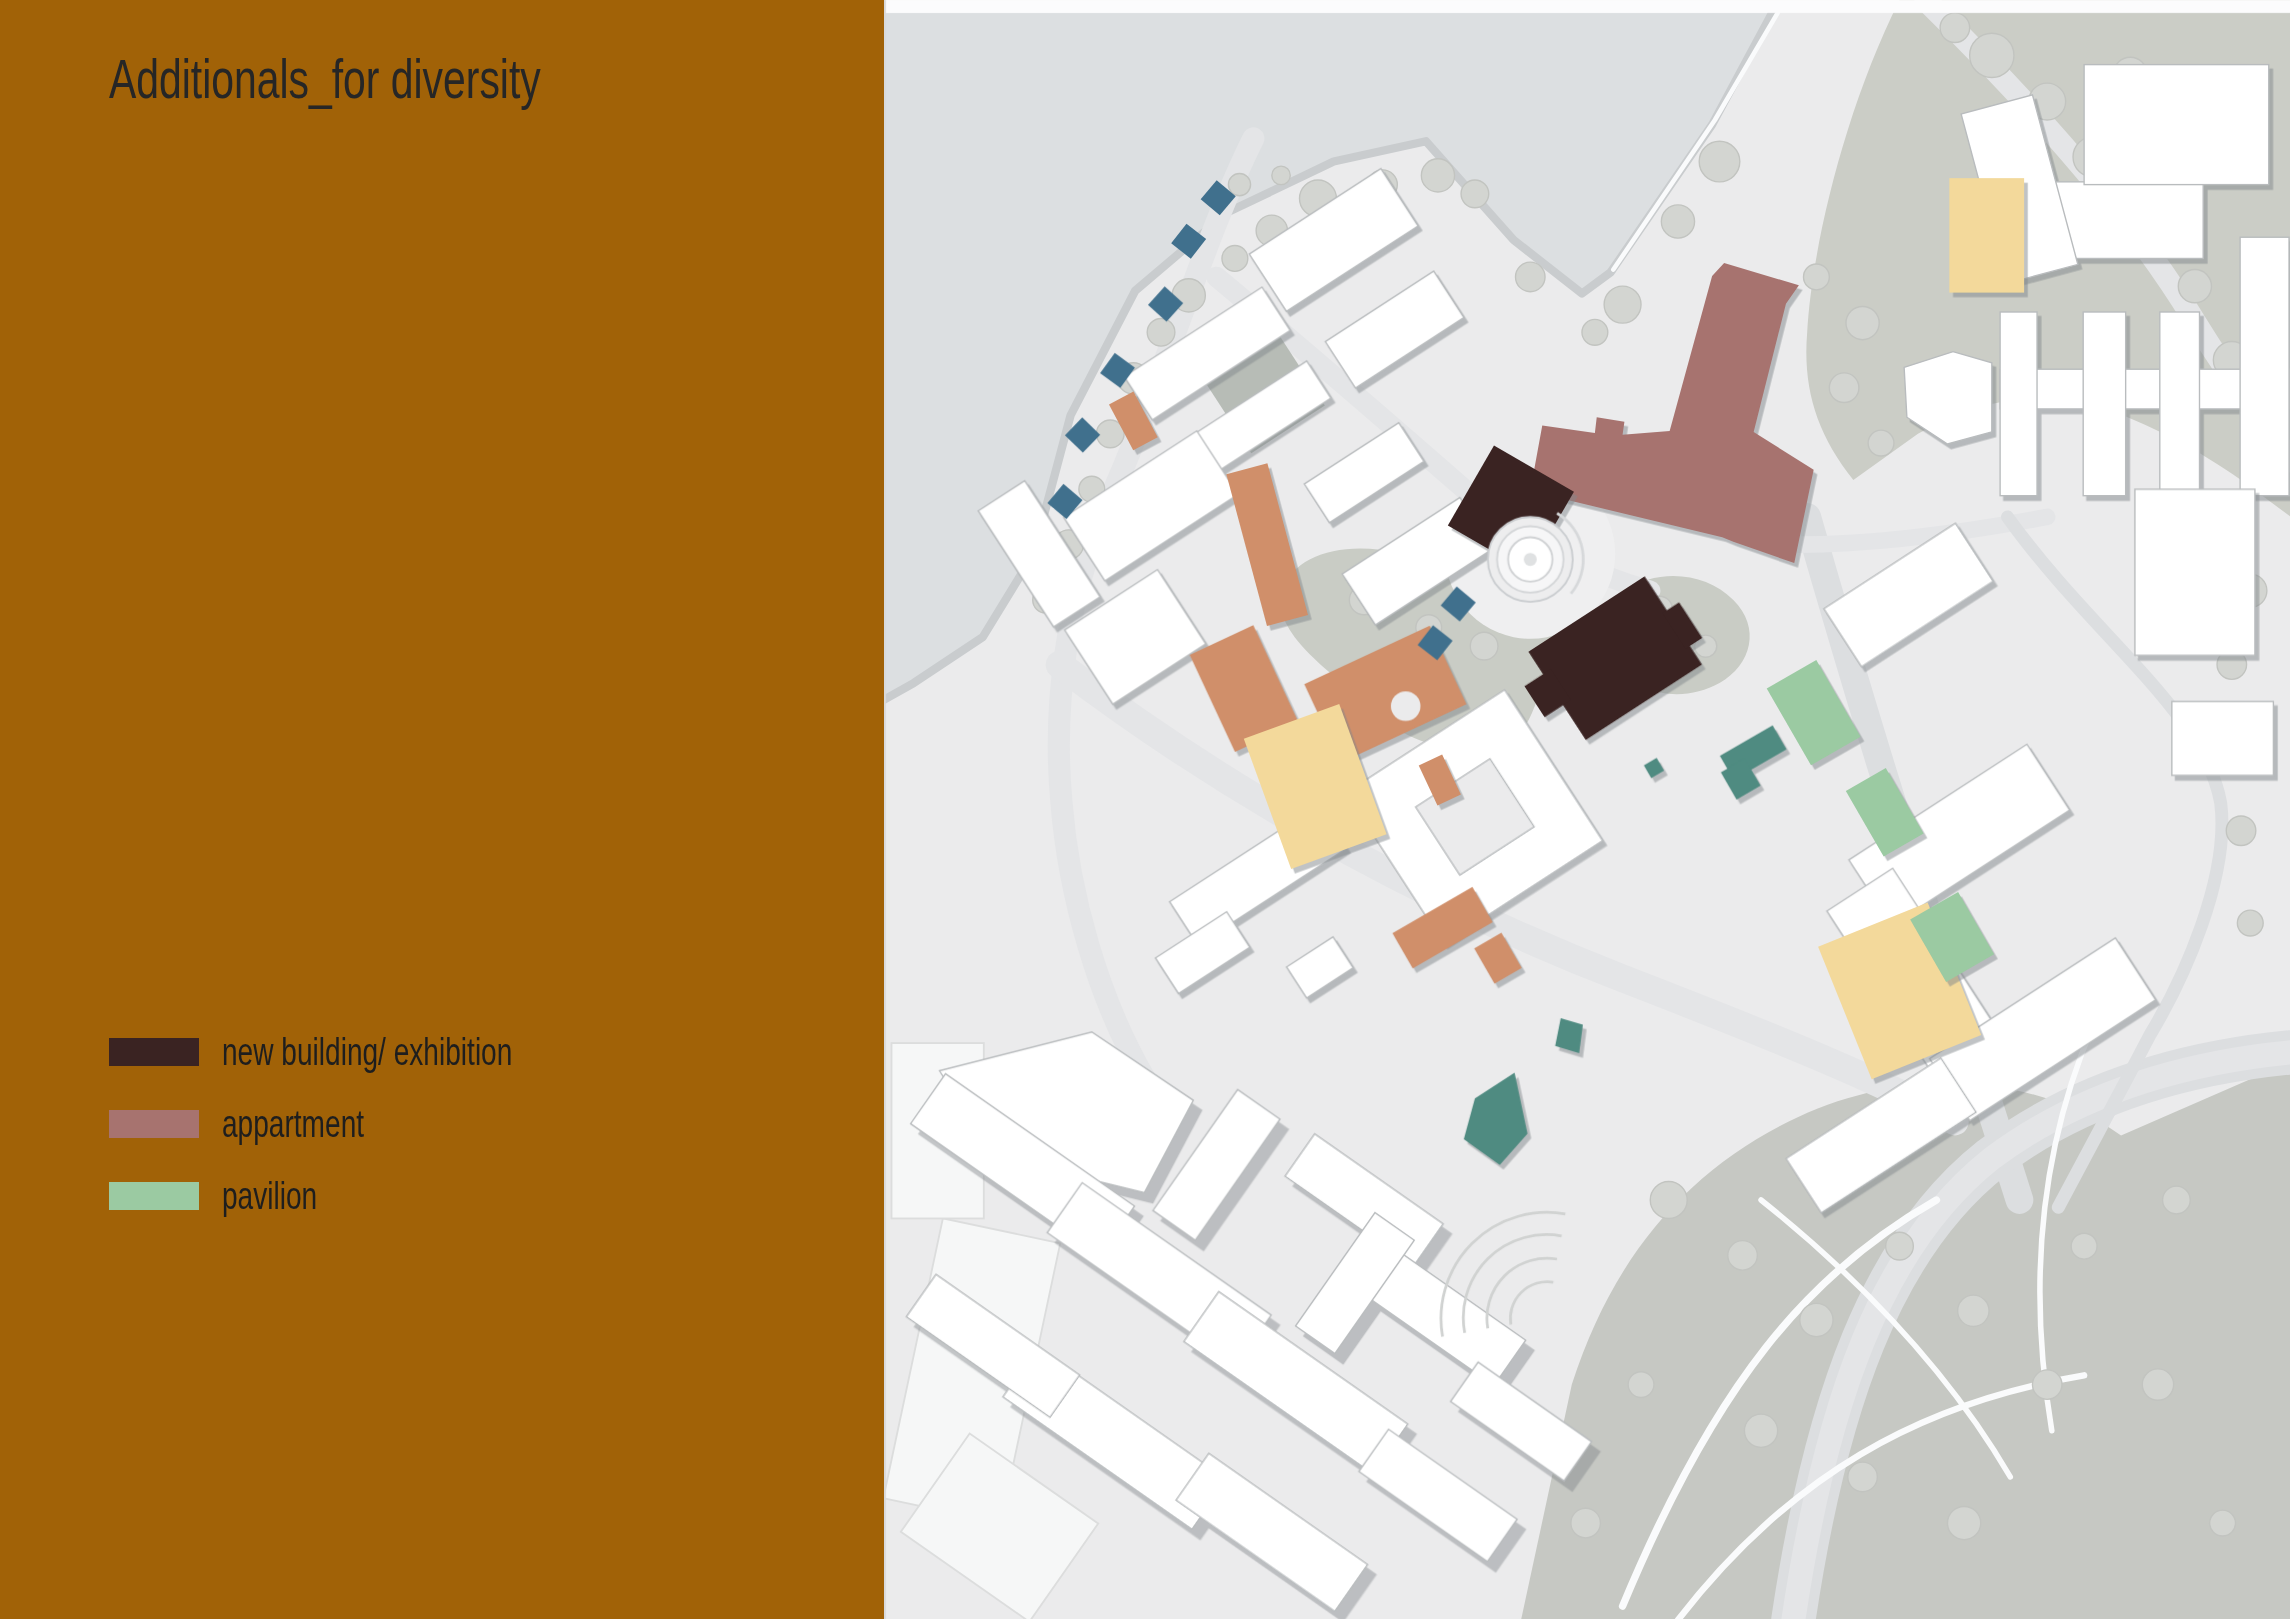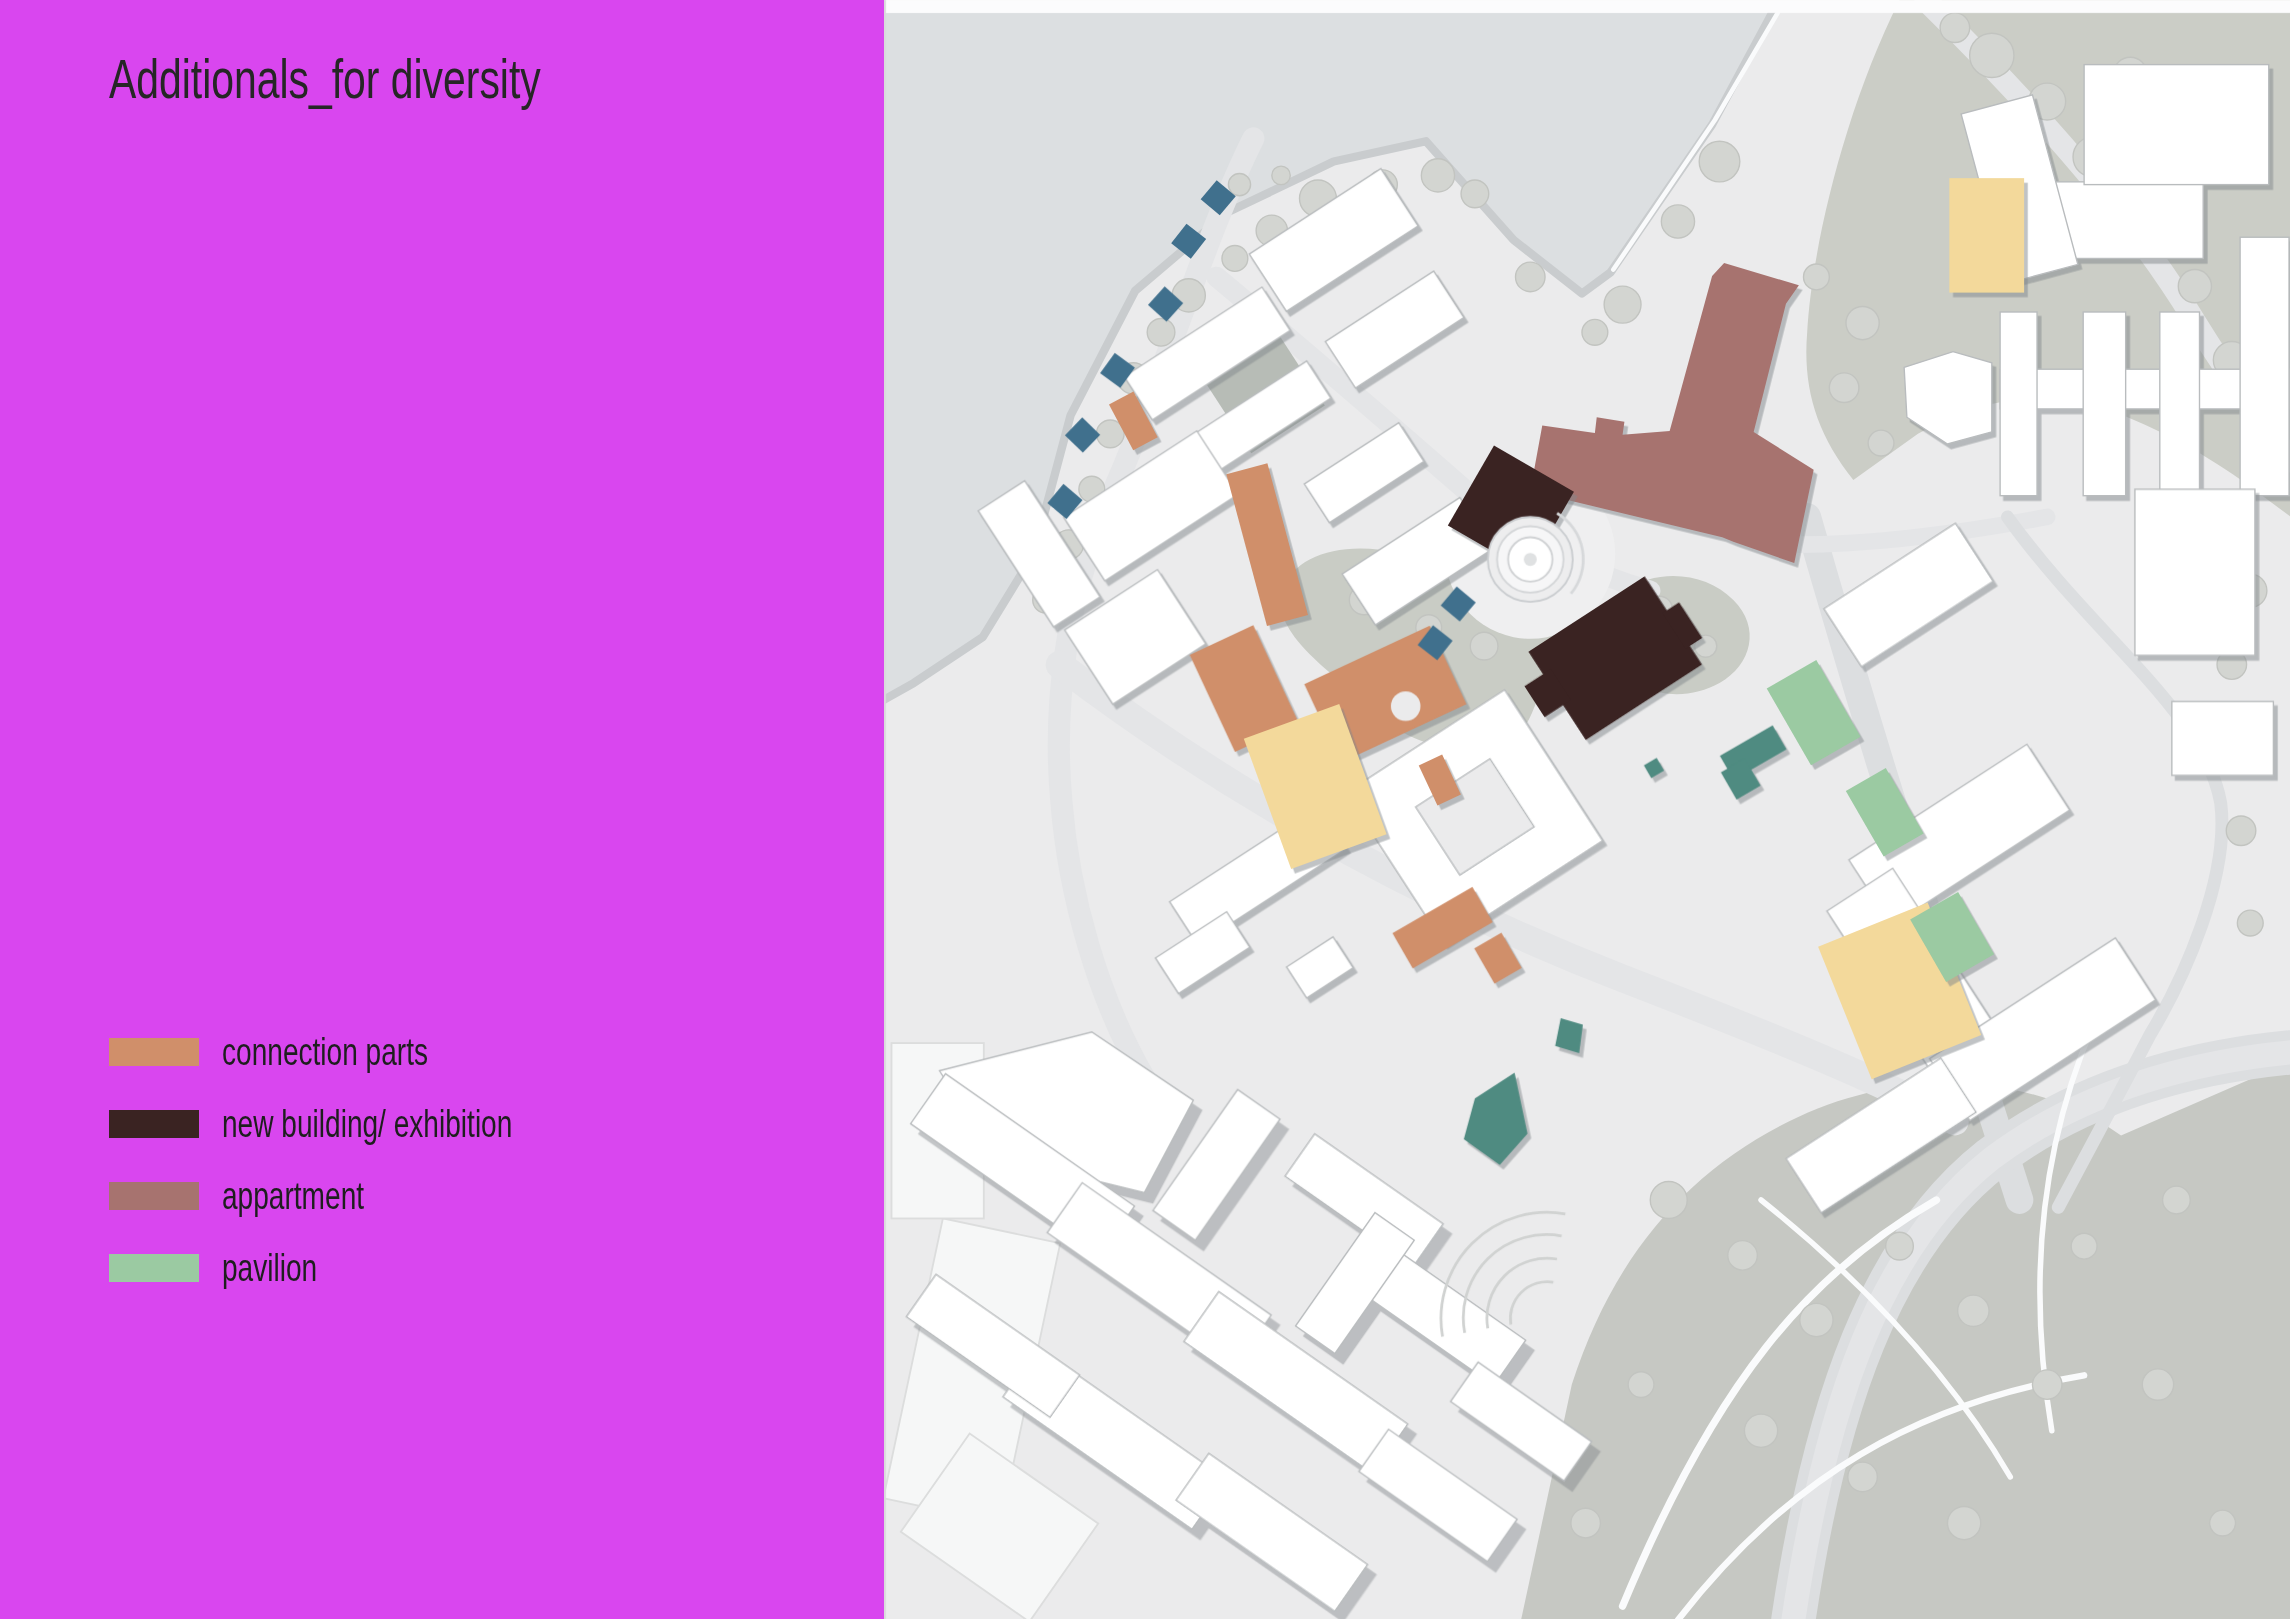--- a/index.html
+++ b/index.html
@@ -1,19 +1,19 @@
 <!DOCTYPE html>
 <html style="font-size:14.8px"><head>
 <meta charset="utf-8">
 <style>
   html,body{margin:0;padding:0;background:#ffffff;}
   #screen{position:relative;width:2291px;height:1620px;background:#ffffff;overflow:hidden;
           font-family:"Liberation Sans", sans-serif;}
   
-  #panel{position:absolute;left:0;top:0;width:912px;height:1620px;background:#d946ef;}
+  #panel{position:absolute;left:0;top:0;width:912px;height:1620px;background:#a16207;}
   #title{position:absolute;left:109px;top:48px;font-size:56px;line-height:61px;color:#262626;
          white-space:nowrap;transform:scaleX(.73);transform-origin:left top;font-weight:400;}
   #legend{position:absolute;left:109px;top:1038px;}
   .legend-row{display:flex;align-items:center;height:28px;margin-bottom:44px;}
   .swatch{display:inline-block;width:90px;height:28px;flex:0 0 90px;}
   .legend-label{display:inline-block;margin-left:23px;font-size:39px;line-height:28px;color:#1e1e1e;
                 white-space:nowrap;transform:scaleX(.72);transform-origin:left center;}
   
   #map{position:absolute;left:884px;top:0;width:1407px;height:1620px;}
   .shadow{filter:drop-shadow(4px 5px 0px rgba(130,136,140,.5));}
@@ -21,24 +21,20 @@
   .thinline{stroke-linecap:round;stroke-linejoin:round;fill:none;}
 </style>
 </head>
 <body>
 
 <div id="screen">
 
   <div id="panel">
     <div id="title">Additionals_for diversity</div>
     <div id="legend">
-        <div class="legend-row">
-          <span class="swatch" style="background: rgb(208, 143, 106);"></span>
-          <span class="legend-label">connection parts</span>
-        </div>
         <div class="legend-row">
           <span class="swatch" style="background: rgb(58, 35, 34);"></span>
           <span class="legend-label">new building/ exhibition</span>
         </div>
         <div class="legend-row">
           <span class="swatch" style="background: rgb(167, 115, 111);"></span>
           <span class="legend-label">appartment</span>
         </div>
         <div class="legend-row">
           <span class="swatch" style="background: rgb(155, 202, 162);"></span>

